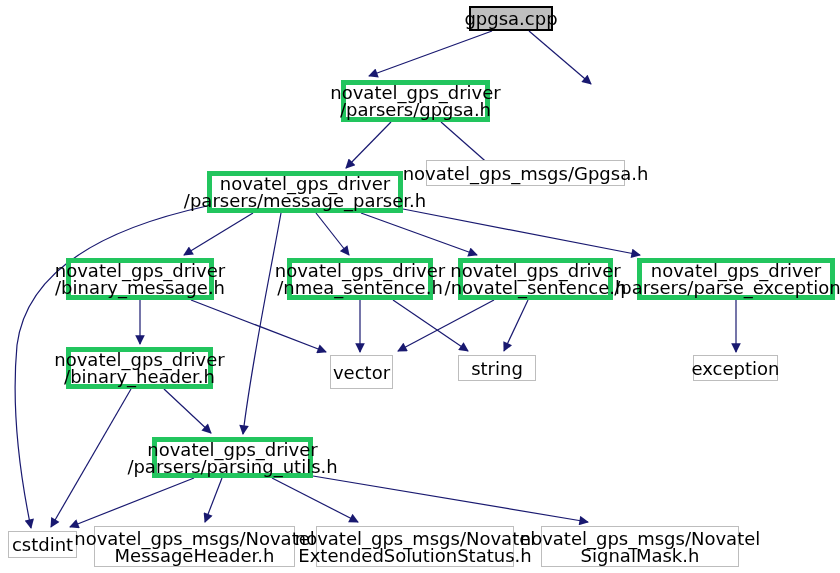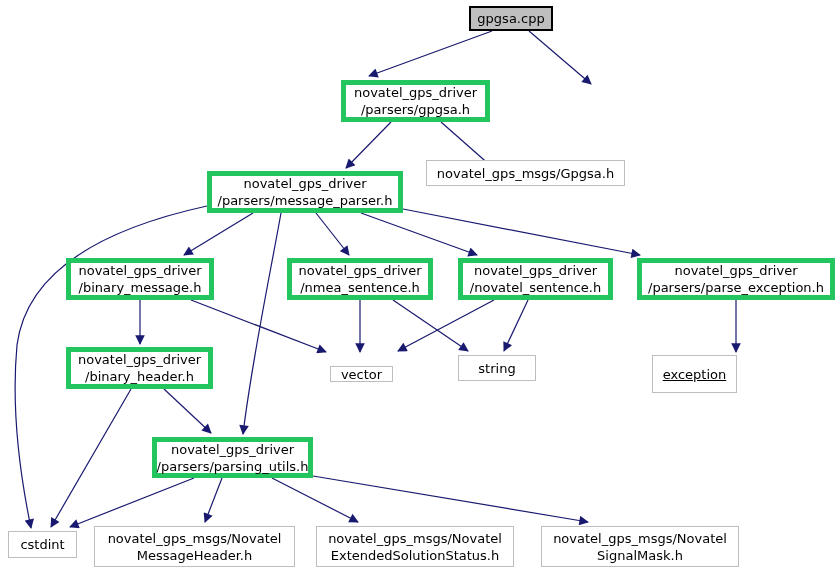--- a/index.html
+++ b/index.html
@@ -22,21 +22,21 @@
   }
   .node {
     position: absolute;
     box-sizing: border-box;
     display: flex;
     align-items: center;
     justify-content: center;
     text-align: center;
     background: #ffffff;
     color: #000000;
-    font-size: 13px;
+    font-size: 18px;
     line-height: 17px;
     white-space: pre-line;
     cursor: default;
   }
   .node.internal {
     border: 5px solid #22c55e;
     cursor: pointer;
   }
   .node.main {
     border: 2px solid #000000;
@@ -94,23 +94,23 @@
   <div class="node internal" style="left:66px;  top:258px; width:148px; height:42px;"><span>novatel_gps_driver
 /binary_message.h</span></div>
   <div class="node internal" style="left:287px; top:258px; width:146px; height:42px;"><span>novatel_gps_driver
 /nmea_sentence.h</span></div>
   <div class="node internal" style="left:458px; top:258px; width:155px; height:42px;"><span>novatel_gps_driver
 /novatel_sentence.h</span></div>
   <div class="node internal" style="left:637px; top:258px; width:198px; height:42px;"><span>novatel_gps_driver
 /parsers/parse_exception.h</span></div>
   <div class="node internal" style="left:66px;  top:347px; width:147px; height:42px;"><span>novatel_gps_driver
 /binary_header.h</span></div>
-  <div class="node external" style="left:330px; top:366px; width:63px;  height:16px;"><span>vector</span></div>
+  <div class="node external" style="left:330px; top:355px; width:63px;  height:34px;"><span>vector</span></div>
   <div class="node external" style="left:458px; top:355px; width:78px;  height:26px;"><span>string</span></div>
-  <div class="node external" style="left:652px; top:355px; width:85px;  height:38px;text-decoration:underline;"><span>exception</span></div>
+  <div class="node external" style="left:693px; top:355px; width:85px;  height:26px;"><span>exception</span></div>
   <div class="node internal" style="left:152px; top:437px; width:161px; height:41px;"><span>novatel_gps_driver
 /parsers/parsing_utils.h</span></div>
   <div class="node external" style="left:8px;   top:531px; width:69px;  height:27px;"><span>cstdint</span></div>
   <div class="node external" style="left:94px;  top:526px; width:201px; height:41px;"><span>novatel_gps_msgs/Novatel
 MessageHeader.h</span></div>
   <div class="node external" style="left:316px; top:526px; width:198px; height:41px;"><span>novatel_gps_msgs/Novatel
 ExtendedSolutionStatus.h</span></div>
   <div class="node external" style="left:541px; top:526px; width:198px; height:41px;"><span>novatel_gps_msgs/Novatel
 SignalMask.h</span></div>
 

